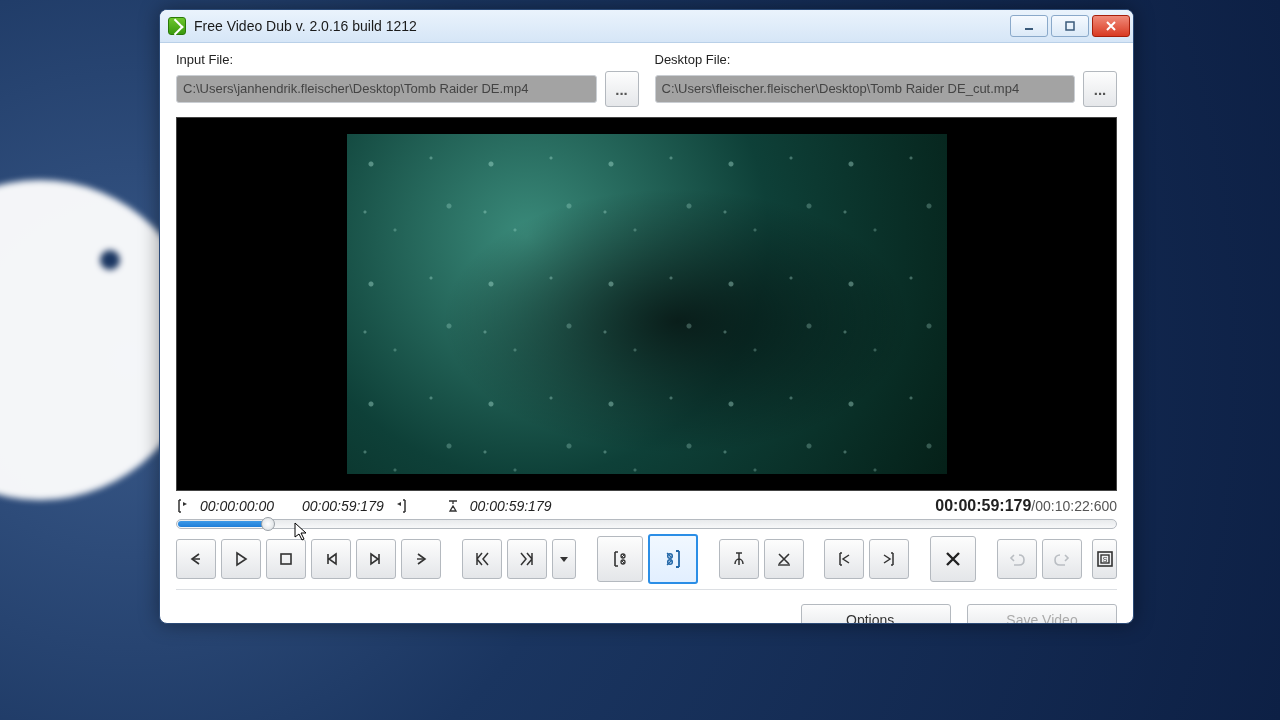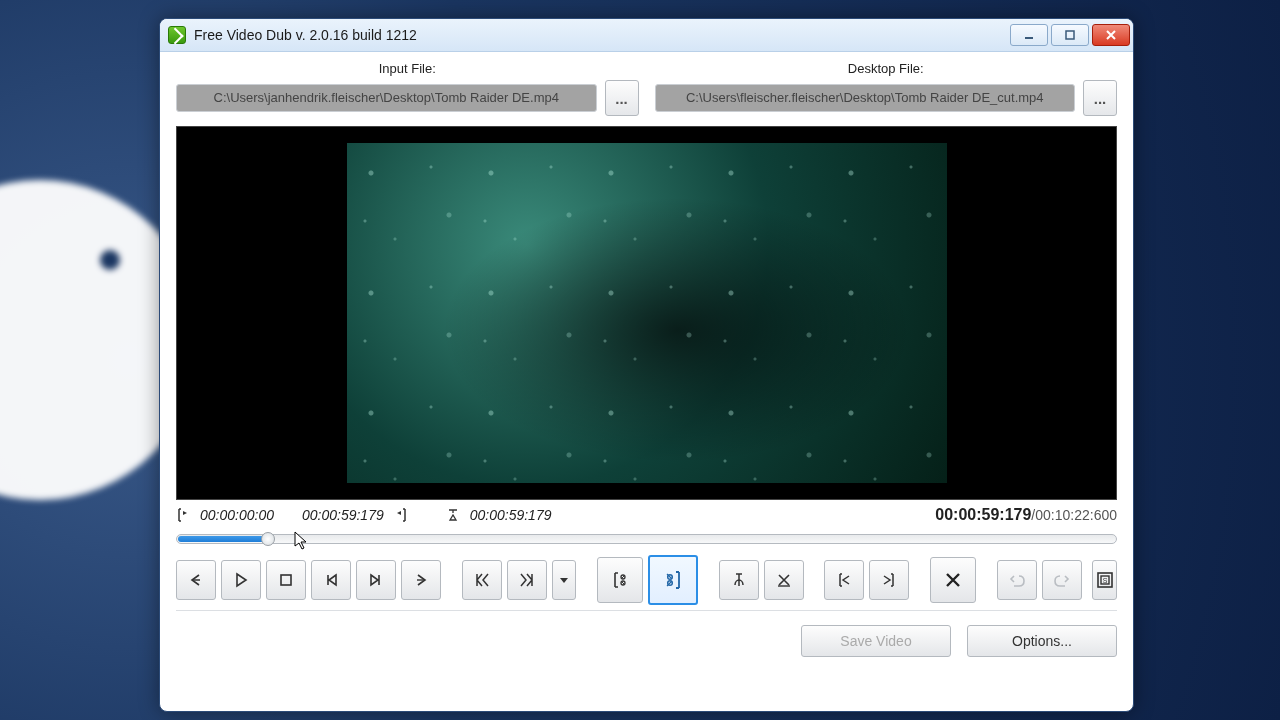--- a/index.html
+++ b/index.html
@@ -23,22 +23,22 @@
   .bg-shape::before {
     content: "";
     position: absolute;
     right: 80px; top: 70px;
     width: 20px; height: 20px;
     border-radius: 50%;
     background: #1a3560;
   }
   .window {
     position: absolute;
-    left: 159px; top: 18px;
-    width: 975px; height: 694px;
+    left: 159px; top: 9px;
+    width: 975px; height: 615px;
     background: #fff;
     border: 1px solid #2b4a77;
     border-radius: 8px;
     box-shadow: 0 0 20px rgba(0,0,0,0.4);
     overflow: hidden;
   }
   .titlebar {
     height: 33px;
     background: linear-gradient(#eaf3fc, #d6e6f7);
     border-bottom: 1px solid #b9d0e8;
@@ -78,21 +78,20 @@
   .content {
     padding: 9px 16px 12px 16px;
     height: calc(100% - 33px);
     display: flex;
     flex-direction: column;
   }
   .file-row {
     display: flex;
     gap: 16px;
     margin-bottom: 10px;
-    text-align: center;
   }
   .file-col { flex: 1; display: flex; flex-direction: column; }
   .file-label { font-size: 13px; color: #222; margin-bottom: 4px; }
   .file-input-row { display: flex; gap: 8px; align-items:center;}
   .file-input {
     flex: 1;
     height: 28px;
     border: 1px solid #caced3;
     border-radius: 3px;
     padding: 0 6px;
@@ -420,17 +419,17 @@
       <div class="tb-btn">
           <svg width="20" height="20" viewBox="0 0 20 20">
             <rect x="3" y="3" width="14" height="14" fill="none" stroke="#333" stroke-width="1.6"></rect>
             <rect x="6" y="6" width="8" height="8" fill="none" stroke="#333" stroke-width="1.4"></rect>
             <text x="10" y="13" text-anchor="middle" font-size="7" fill="#333" font-family="sans-serif">S</text>
           </svg>
         </div>
     </div>
 
     <div class="bottom-row">
+      <button class="bottom-btn">Options...</button>
       <button class="bottom-btn" disabled="">Save Video</button>
-      <button class="bottom-btn">Options...</button>
     </div>
   </div>
 </div>
 
 </body></html>

